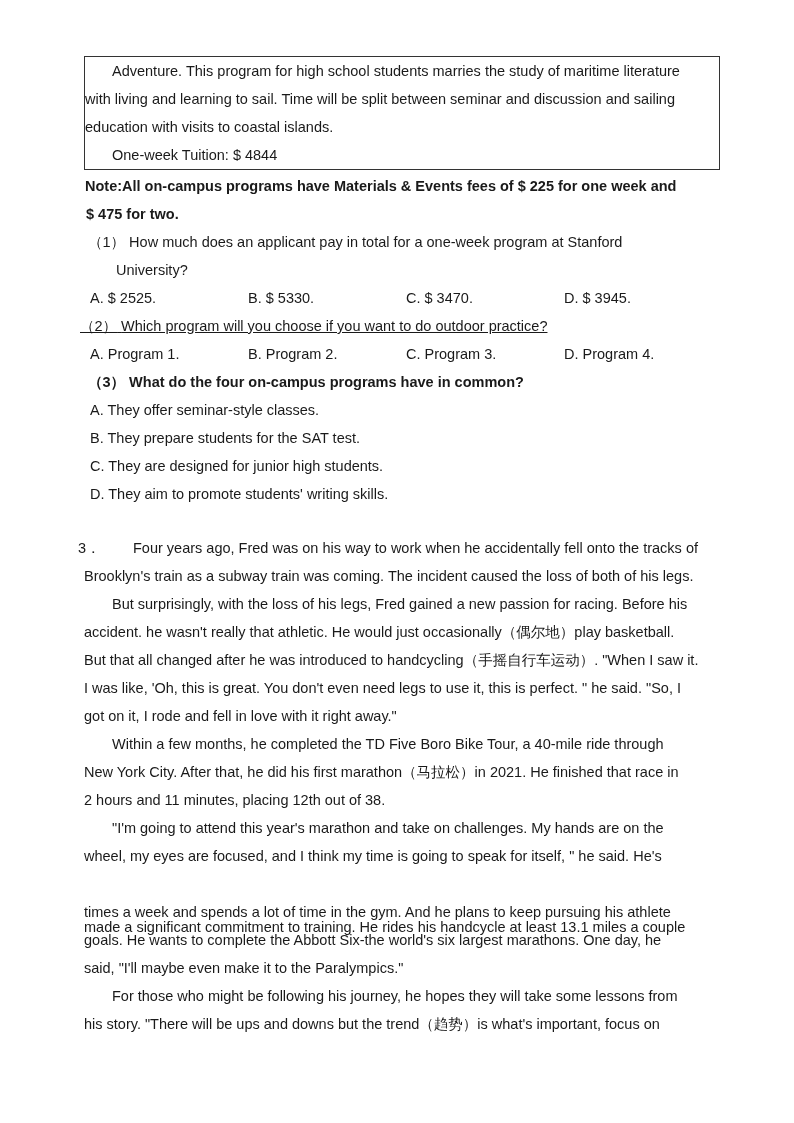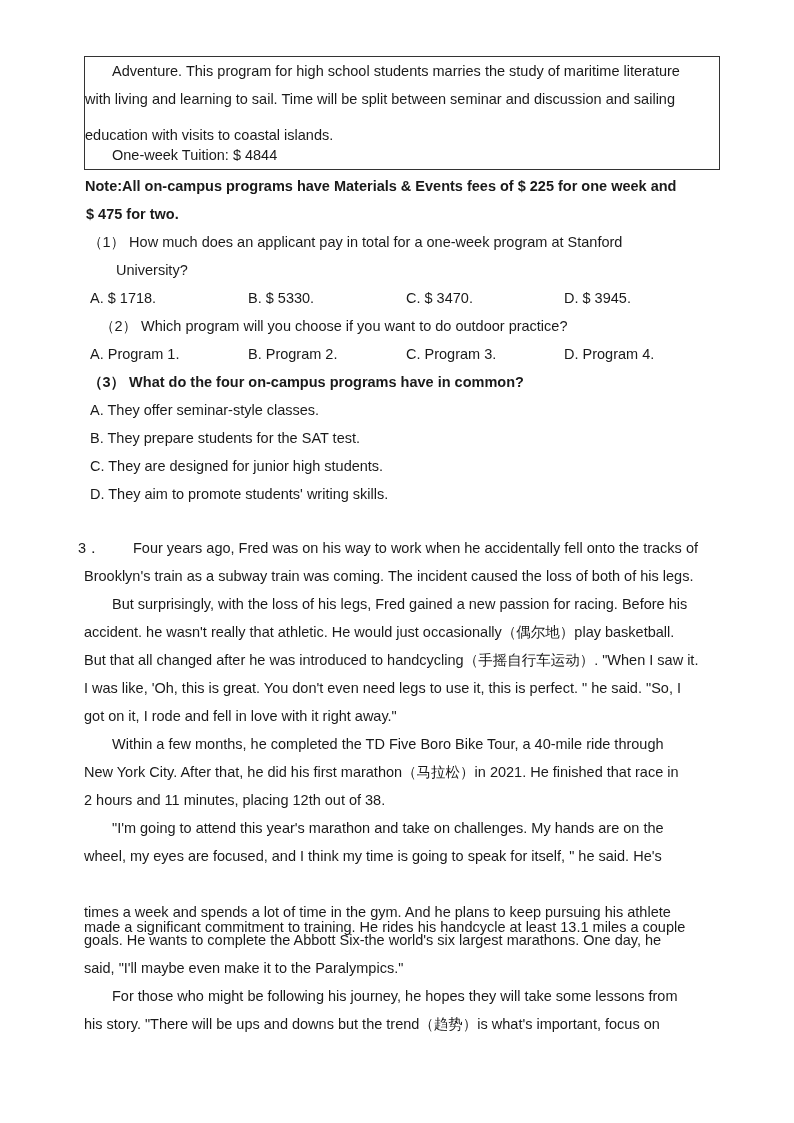--- a/index.html
+++ b/index.html
@@ -15,37 +15,37 @@
     }
     .bold { font-weight: bold; }
     .opt { position: absolute; white-space: nowrap; line-height: 20px; }
   </style>
 </head>
 <body>
 
 <div class="box"></div>
 <div class="line" style="left:112px; top:61px;">Adventure. This program for high school students marries the study of maritime literature</div>
 <div class="line" style="left:85px; top:89px;">with living and learning to sail. Time will be split between seminar and discussion and sailing</div>
-<div class="line" style="left:85px; top:117px;margin-top:8px;">education with visits to coastal islands.</div>
+<div class="line" style="left:85px; top:117px;">education with visits to coastal islands.</div>
 <div class="line" style="left:112px; top:145px;">One-week Tuition:  $ 4844</div>
 
 <div class="line bold" style="left:85px; top:176px;">Note:All on-campus programs have Materials &amp; Events fees of  $ 225 for one week and</div>
 <div class="line bold" style="left:86px; top:204px;">$ 475 for two.</div>
 
 <div class="line" style="left:88px; top:232px;">
   <span>（1）</span>
   <span>How much does an applicant pay in total for a one-week program at Stanford</span>
 </div>
 <div class="line" style="left:116px; top:260px;">University?</div>
-<div class="opt" style="left:90px; top:288px;">A.  $ 1718.</div>
+<div class="opt" style="left:90px; top:288px;">A.  $ 2525.</div>
 <div class="opt" style="left:248px; top:288px;">B.  $ 5330.</div>
 <div class="opt" style="left:406px; top:288px;">C.  $ 3470.</div>
 <div class="opt" style="left:564px; top:288px;">D.  $ 3945.</div>
 
-<div class="line" style="left:100px; top:316px;">
+<div class="line" style="left:80px; top:316px;text-decoration:underline;">
   <span>（2）</span>
   <span>Which program will you choose if you want to do outdoor practice?</span>
 </div>
 <div class="opt" style="left:90px; top:344px;">A. Program 1.</div>
 <div class="opt" style="left:248px; top:344px;">B. Program 2.</div>
 <div class="opt" style="left:406px; top:344px;">C. Program 3.</div>
 <div class="opt" style="left:564px; top:344px;">D. Program 4.</div>
 
 <div class="line" style="left:88px; top:372px;font-weight:bold;">
   <span>（3）</span>

